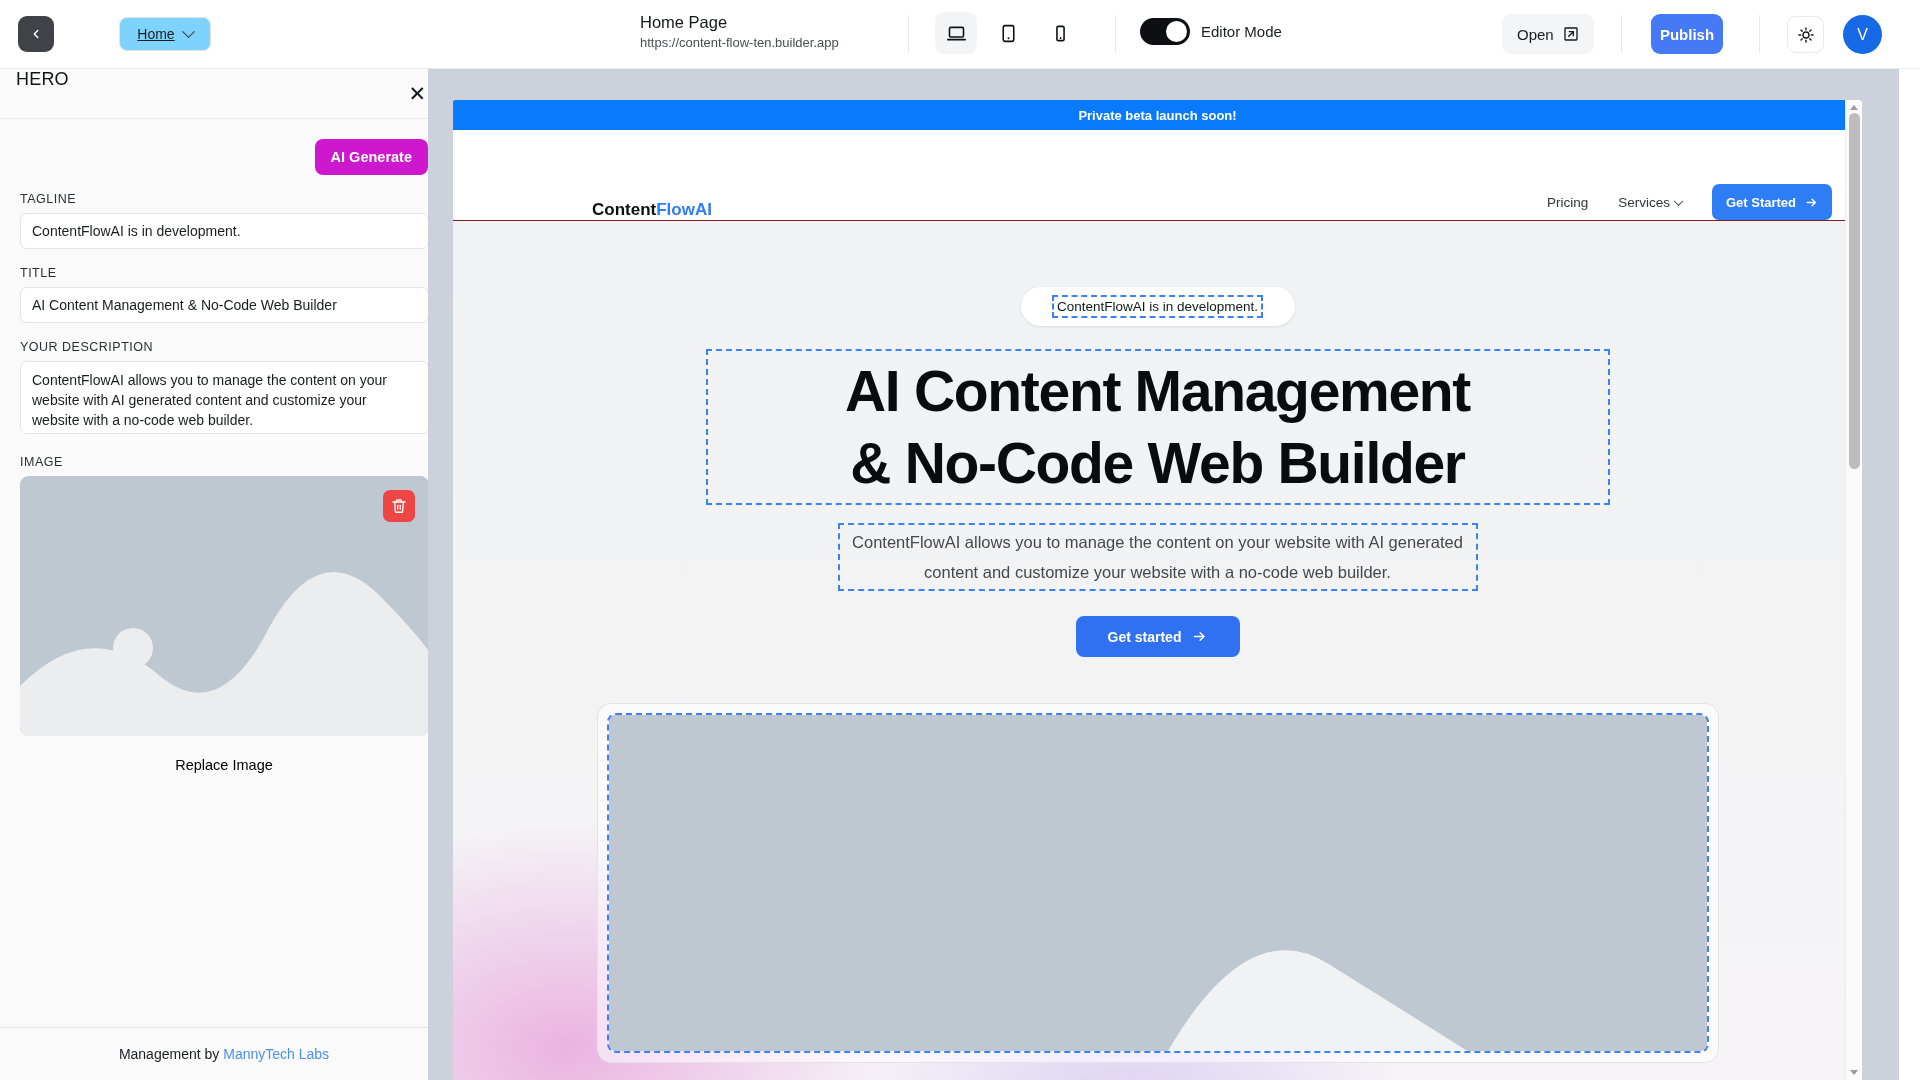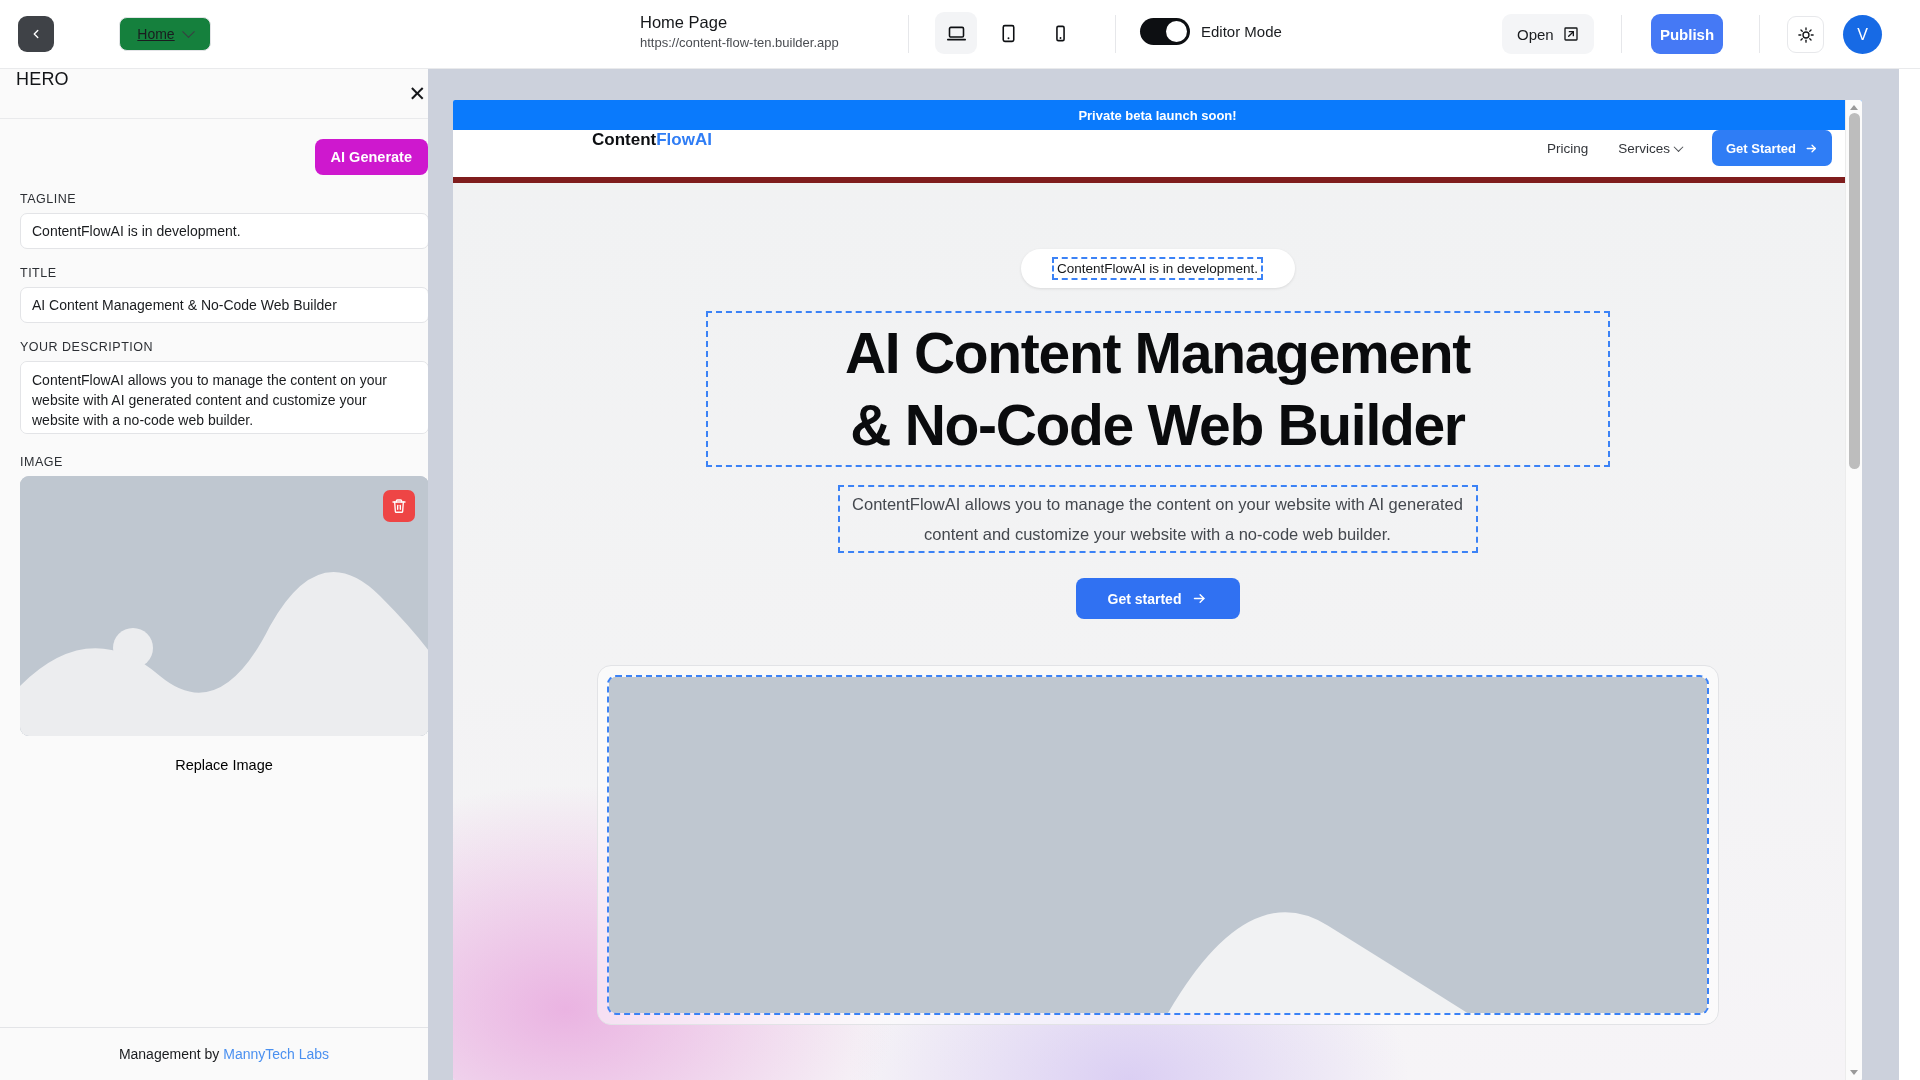--- a/index.html
+++ b/index.html
@@ -18,21 +18,21 @@
     display: flex; align-items: center;
   }
   .back-btn {
     margin-left: 18px; width: 36px; height: 36px; border-radius: 9px;
     background: #3f4247; color: #ffffff;
     display: flex; align-items: center; justify-content: center;
     cursor: pointer; border: none;
   }
   .page-select {
     margin-left: 65px; width: 92px; height: 34px;
-    border: 1px solid #e3e4e7; border-radius: 8px; background: #15803d;
+    border: 1px solid #e3e4e7; border-radius: 8px; background: #7dd3fc;
     display: flex; align-items: center; justify-content: center; gap: 9px;
     font-size: 14px; color: #1a1c1f; cursor: pointer; text-decoration: underline;
   }
   .chev { width: 9px; height: 9px; border-right: 1.6px solid #3a3d42; border-bottom: 1.6px solid #3a3d42;
           transform: rotate(45deg) translate(-2px,-2px); }
   .sitebox { position: absolute; left: 640px; top: 12px; }
   .site-title { font-size: 16.5px; color: #15171a; line-height: 20px; }
   .site-url { font-size: 13px; color: #4a4d52; line-height: 18px; margin-top: 2px; }
 
   .divider-v { width: 1px; height: 38px; background: #e6e7ea; }
@@ -125,22 +125,22 @@
     position: relative; width: 1409px; height: 980px; background: #ffffff;
     overflow: hidden; border-radius: 2px;
   }
   .framescroll { position: absolute; inset: 0; overflow: hidden; }
 
   .beta-bar {
     height: 30px; background: #0a7afc; color: #fff; font-size: 13px; font-weight: bold;
     display: flex; align-items: center; justify-content: center;
   }
   .site-nav {
-    height: 53px; background: #fff; display: flex; align-items: flex-start;
-    padding: 0 30px 0 139px; border-bottom: 6px solid #7f1d1d;
+    height: 53px; background: #fff; display: flex; align-items: flex-end;
+    padding: 0 30px 0 139px; border-bottom: 1px solid #7f1d1d; margin-top: 38px;
   }
   .logo { font-size: 17px; font-weight: bold; color: #0d0f12; }
   .logo i { color: #2f7df5; font-style: normal; }
   .nav-right { margin-left: auto; display: flex; align-items: center; gap: 30px; }
   .nav-link { font-size: 13.5px; color: #32353a; cursor: pointer; display: flex; align-items: center; gap: 5px; }
   .chev-sm { width: 7px; height: 7px; border-right: 1.3px solid #4a4d52; border-bottom: 1.3px solid #4a4d52;
              transform: rotate(45deg) translate(-1px,-1px); }
   .get-started-nav {
     background: #2f7df5; color: #fff; border-radius: 7px; border: none;
     height: 36px; padding: 0 14px; font-size: 13px; font-weight: bold;

